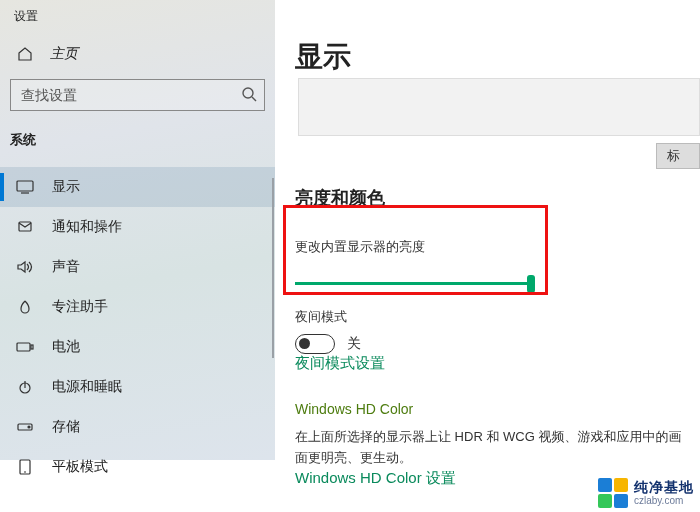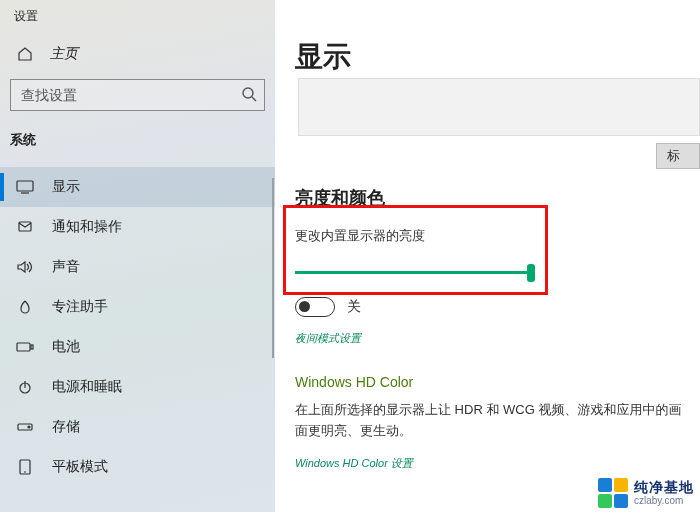--- a/index.html
+++ b/index.html
@@ -1,47 +1,47 @@
 <!DOCTYPE html>
 <html><head>
 <meta charset="utf-8">
 <style>
 * { margin: 0; padding: 0; box-sizing: border-box; font-family: "Microsoft YaHei", "Segoe UI", sans-serif; }
 body { width: 700px; height: 512px; overflow: hidden; background: #fff; position: relative; }
-.sidebar { position: absolute; left: 0; top: 0; width: 275px; height: 512px; background: linear-gradient(170deg, #e6e6e0 0%, #e0e4ea 30%, #d8e3e3 60%, #dde4ec 100%); padding-top: 4px; }
+.sidebar { position: absolute; left: 0; top: 0; width: 275px; height: 460px; background: linear-gradient(170deg, #e6e6e0 0%, #e0e4ea 30%, #d8e3e3 60%, #dde4ec 100%); padding-top: 4px; }
 .sidebar-header { font-size: 12px; color: #222; padding: 4px 14px 10px; }
 .home-row { display: flex; align-items: center; gap: 16px; padding: 10px 14px 10px 16px; font-size: 14px; color: #222; cursor: pointer; font-style: italic; }
 .search-wrap { margin: 6px 10px 14px 10px; position: relative; }
 .search-input { width: 100%; height: 32px; border: 1px solid #888; background: rgba(255,255,255,0.2); padding: 0 34px 0 10px; font-size: 14px; color: #333; outline: none; }
 .search-input::placeholder { color: #555; }
 .search-icon { position: absolute; right: 8px; top: 7px; color: #555; }
 .section-label { font-size: 13px; font-weight: 600; color: #222; padding: 6px 14px 8px 10px; }
 .nav { margin-top: 10px; }
 .nav-item { display: flex; align-items: center; gap: 18px; padding: 11px 14px 11px 16px; font-size: 14px; color: #222; cursor: pointer; position: relative; }
 .nav-item.selected { background: rgba(120,150,180,0.25); }
 .nav-item.selected::before { content: ""; position: absolute; left: 0; top: 6px; bottom: 6px; width: 4px; background: #0078d4; }
 .nav-icon { width: 18px; display: inline-flex; justify-content: center; color: #333; }
 .scroll-line { position: absolute; left: 272px; top: 178px; width: 2px; height: 180px; background: #9aa0a6; }
 .main { position: absolute; left: 275px; top: 0; right: 0; height: 512px; background: #fff; padding: 38px 0 0 20px; }
 .page-title { font-size: 28px; font-weight: 600; color: #222; margin-bottom: 12px; }
 .gray-box { position: absolute; left: 298px; top: 78px; right: 0; height: 58px; background: #f2f2f2; border: 1px solid #ddd; }
 .mark-btn { position: absolute; left: 656px; top: 143px; right: 0; height: 26px; background: #ddd; border: 1px solid #bbb; font-size: 13px; display: flex; align-items: center; padding-left: 10px; color: #333; }
 .highlight-box { position: absolute; left: 283px; top: 205px; width: 265px; height: 90px; border: 3px solid #e11; pointer-events: none; }
 .section { margin-top: 110px; }
-.sec-title { font-size: 18px; font-weight: 600; color: #222; margin-bottom: 17px; }
+.sec-title { font-size: 18px; font-weight: 600; color: #222; margin-bottom: 28px; }
 .sub-label { font-size: 13px; color: #333; margin-bottom: 18px; }
 .slider-row { position: relative; width: 240px; height: 20px; margin-bottom: 14px; }
 .slider-track { position: absolute; left: 0; right: 0; top: 8px; height: 3px; background: #00a86b; }
 .slider-thumb { position: absolute; right: 0; top: 1px; width: 8px; height: 18px; background: #00a86b; border-radius: 3px; }
 .night-label { font-size: 13px; color: #333; margin-top: 8px; }
 .toggle-row { display: flex; align-items: center; gap: 12px; margin-top: 8px; }
 .toggle { width: 40px; height: 20px; border: 1.5px solid #333; border-radius: 10px; position: relative; cursor: pointer; background: #fff; }
 .toggle-knob { position: absolute; left: 3px; top: 3px; width: 11px; height: 11px; background: #333; border-radius: 50%; }
 .toggle-text { font-size: 14px; color: #333; }
-.link { font-size: 11px; color: #0a8a5c; margin-top: 14px; cursor: pointer; font-style: italic; }
+.link { font-size: 15px; color: #0a8a5c; cursor: pointer; }
 .hd-title { font-size: 14px; font-weight: 400; color: #4d7c0f; margin-top: 28px; margin-bottom: 10px; }
 .hd-desc { font-size: 13px; color: #333; line-height: 1.6; max-width: 390px; }
 .watermark { position: absolute; right: 6px; bottom: 4px; display: flex; align-items: center; gap: 6px; }
 .wm-logo { width: 30px; height: 30px; position: relative; }
 .wm-a { position: absolute; left: 0; top: 0; width: 14px; height: 14px; background: #1b7ed6; border-radius: 2px; }
 .wm-b { position: absolute; left: 16px; top: 0; width: 14px; height: 14px; background: #f7b500; border-radius: 2px; }
 .wm-c { position: absolute; left: 0; top: 16px; width: 14px; height: 14px; background: #34c759; border-radius: 2px; }
 .wm-d { position: absolute; left: 16px; top: 16px; width: 14px; height: 14px; background: #1b7ed6; border-radius: 2px; }
 .wm-text { display: flex; flex-direction: column; line-height: 1.1; }
 .wm-cn { font-size: 14px; font-weight: 700; color: #13326e; letter-spacing: 1px; }
@@ -155,20 +155,21 @@
 <div class="main">
   <div class="page-title">显示</div>
 
   <div class="section">
     <div class="sec-title">亮度和颜色</div>
     <div class="sub-label">更改内置显示器的亮度</div>
     <div class="slider-row">
       <div class="slider-track"></div>
       <div class="slider-thumb"></div>
     </div>
+    <div class="night-label">夜间模式</div>
     <div class="toggle-row">
       <div class="toggle">
           <div class="toggle-knob"></div>
         </div>
       <span class="toggle-text">关</span>
     </div>
     <div class="link">夜间模式设置</div>
 
     <div class="hd-title">Windows HD Color</div>
     <div class="hd-desc">在上面所选择的显示器上让 HDR 和 WCG 视频、游戏和应用中的画面更明亮、更生动。</div>

